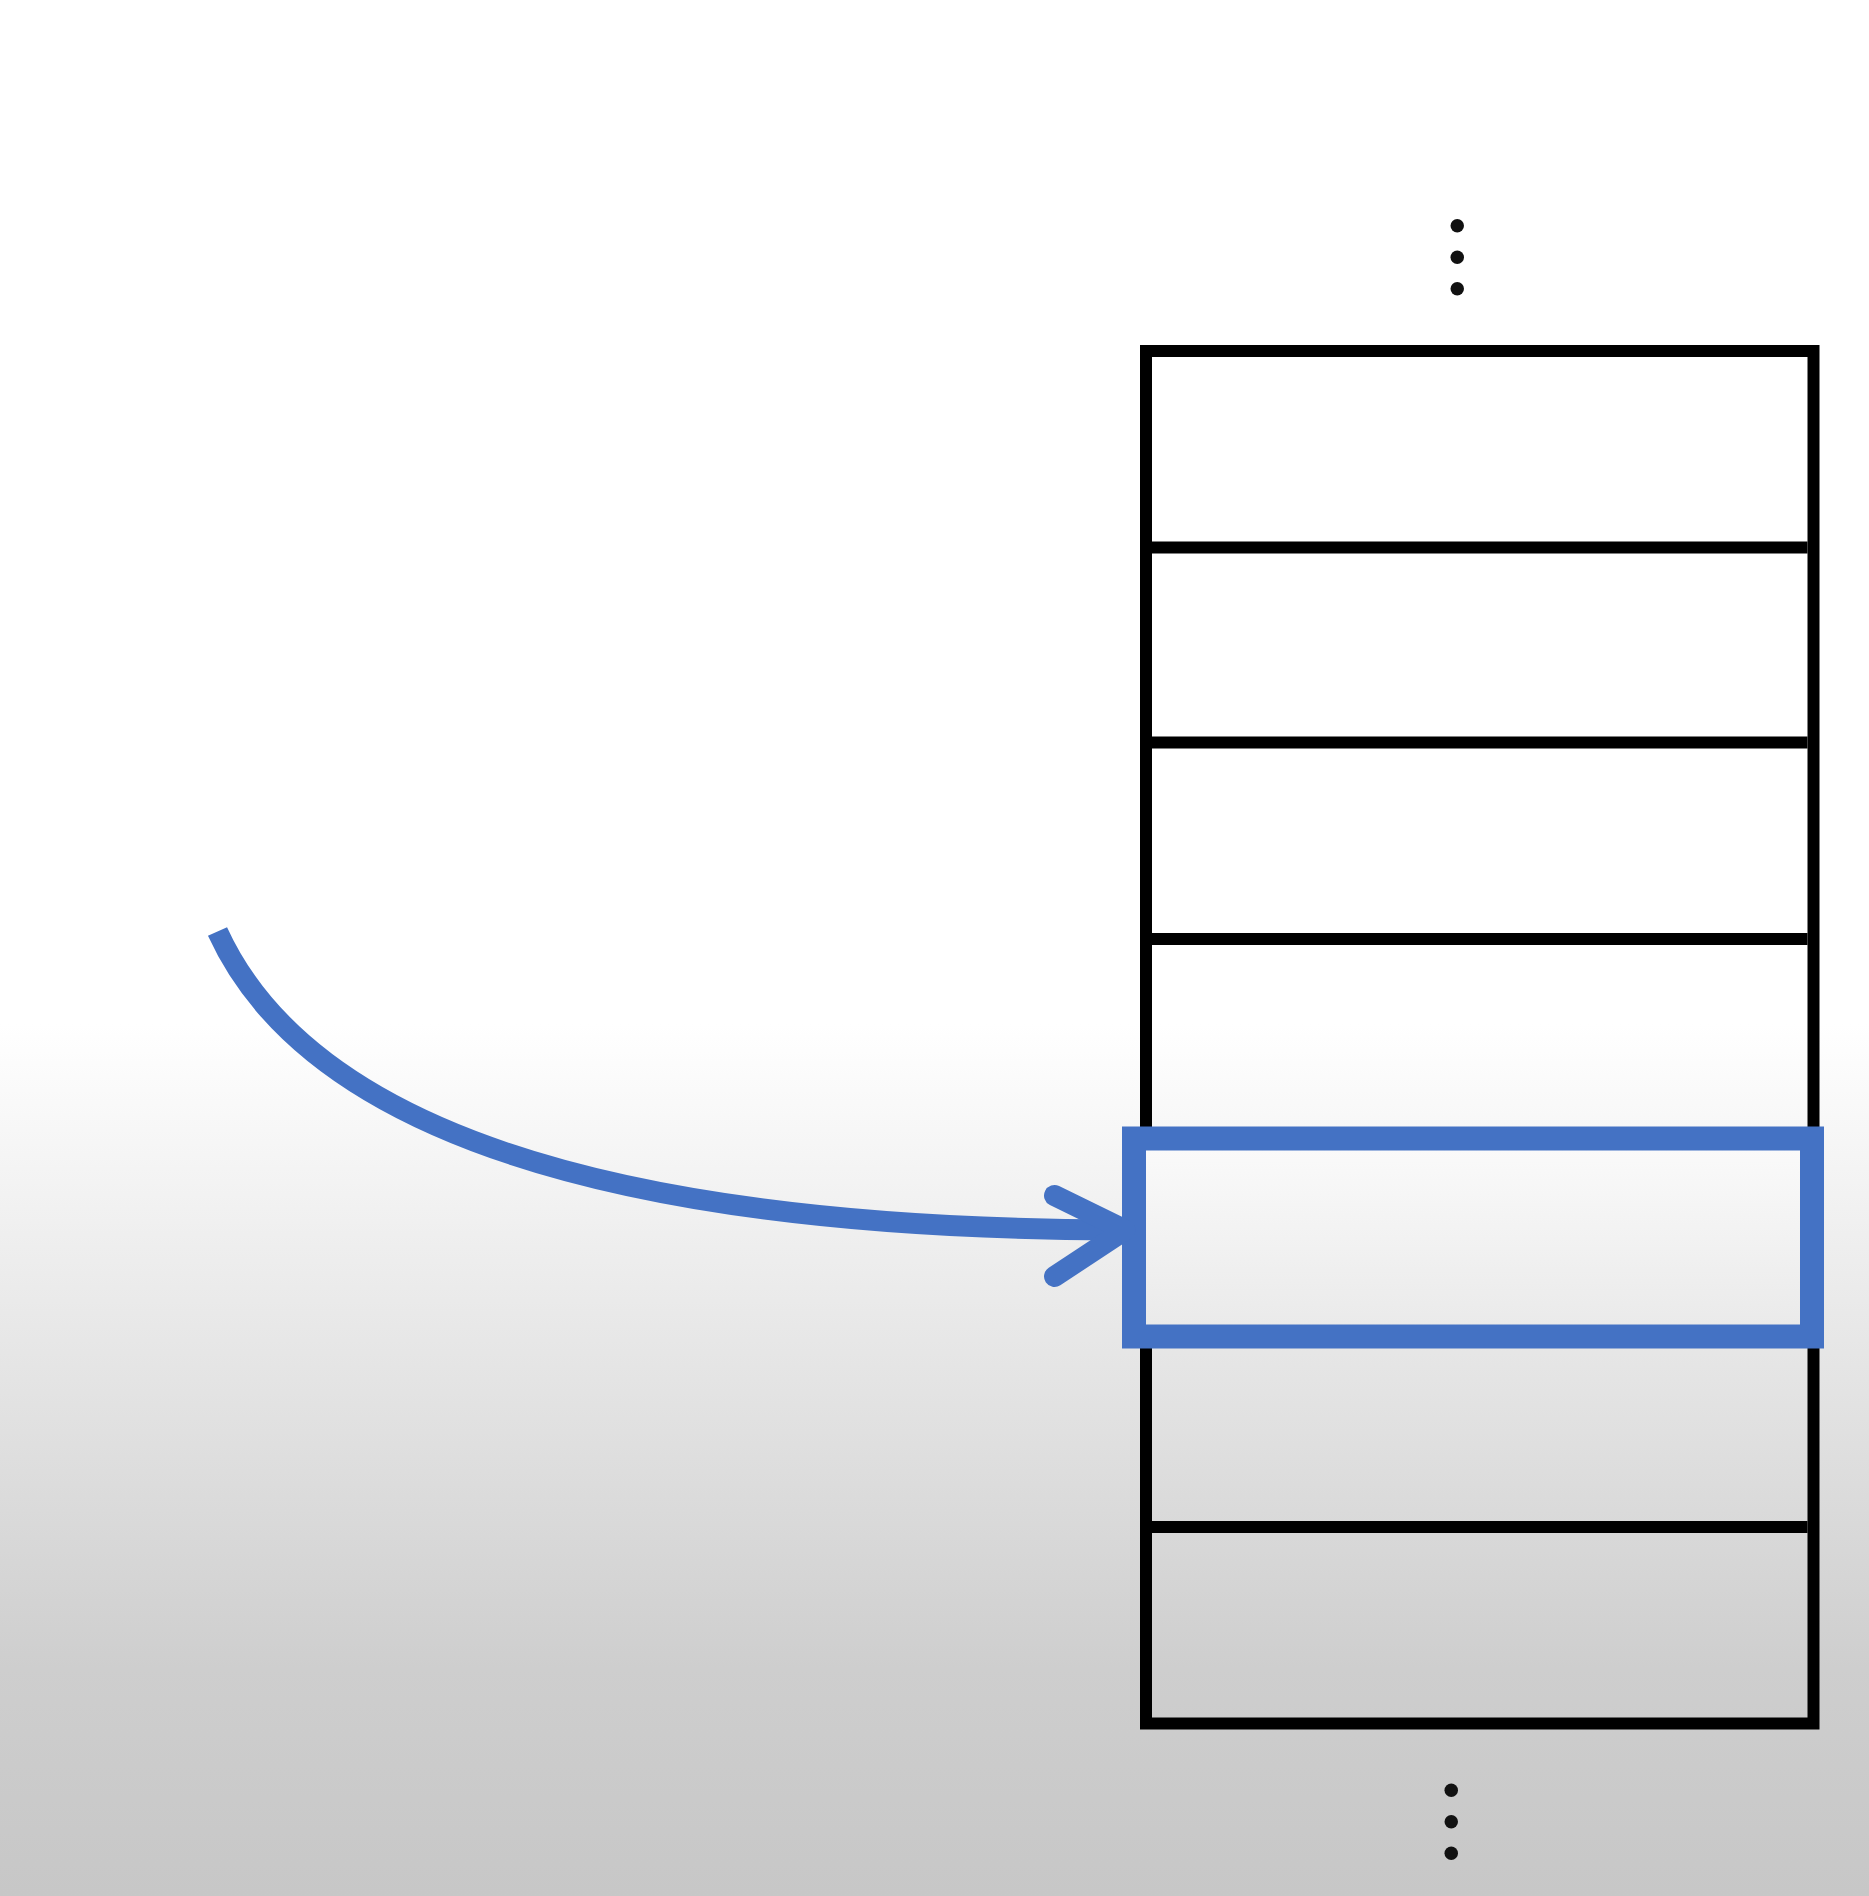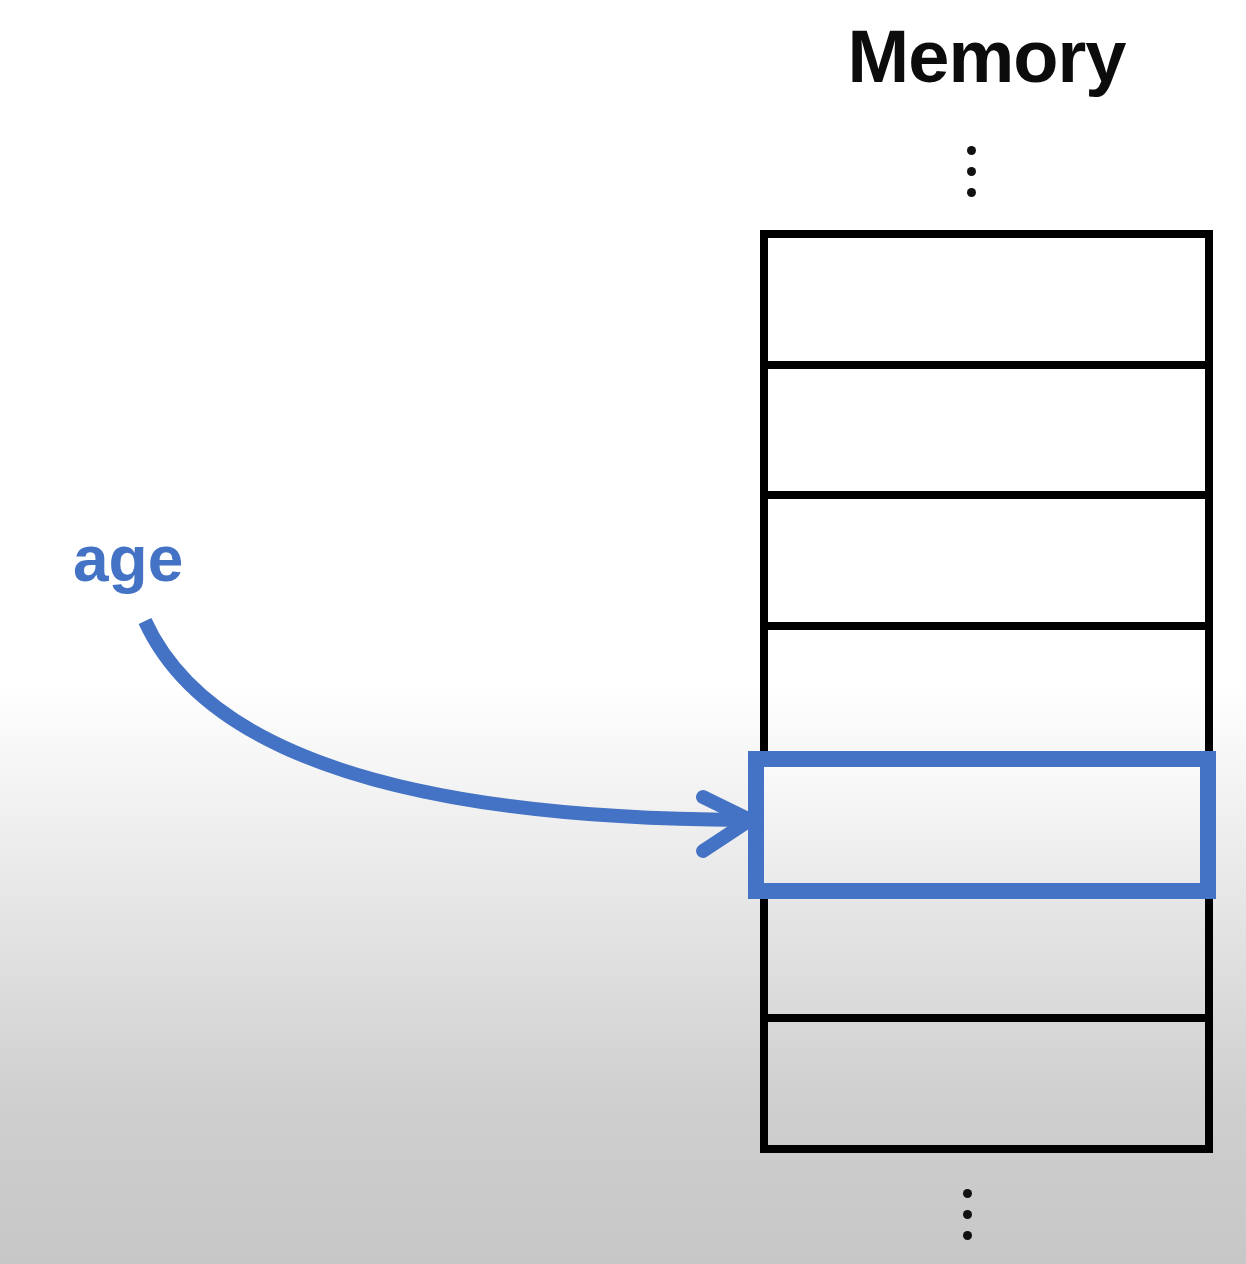--- a/index.html
+++ b/index.html
@@ -82,39 +82,37 @@
     width: 1246px;
     height: 1264px;
     pointer-events: none;
   }
 </style>
 </head>
 <body>
 
 <div class="canvas">
 
-  <div class="title">Memory</div>
 
   <div class="v-ellipsis top">
     <span class="dot"></span>
     <span class="dot"></span>
     <span class="dot"></span>
   </div>
 
   <div class="mem-table">
       <div class="mem-row"></div>
       <div class="mem-row"></div>
       <div class="mem-row"></div>
       <div class="mem-row"></div>
       <div class="mem-row"></div>
       <div class="mem-row"></div>
       <div class="mem-row"></div>
     </div>
 
-  <div class="age-label">age</div>
 
   <svg class="overlay-svg" viewBox="0 0 1246 1264" xmlns="http://www.w3.org/2000/svg">
     <defs>
       <linearGradient id="cellfill" x1="0" y1="0" x2="0" y2="1">
         <stop offset="0" stop-color="#fbfbfb"></stop>
         <stop offset="1" stop-color="#e9e9e9"></stop>
       </linearGradient>
     </defs>
 
     <rect x="756" y="759" width="452" height="132" fill="url(#cellfill)" stroke-width="16" stroke="#4472C4"></rect>

